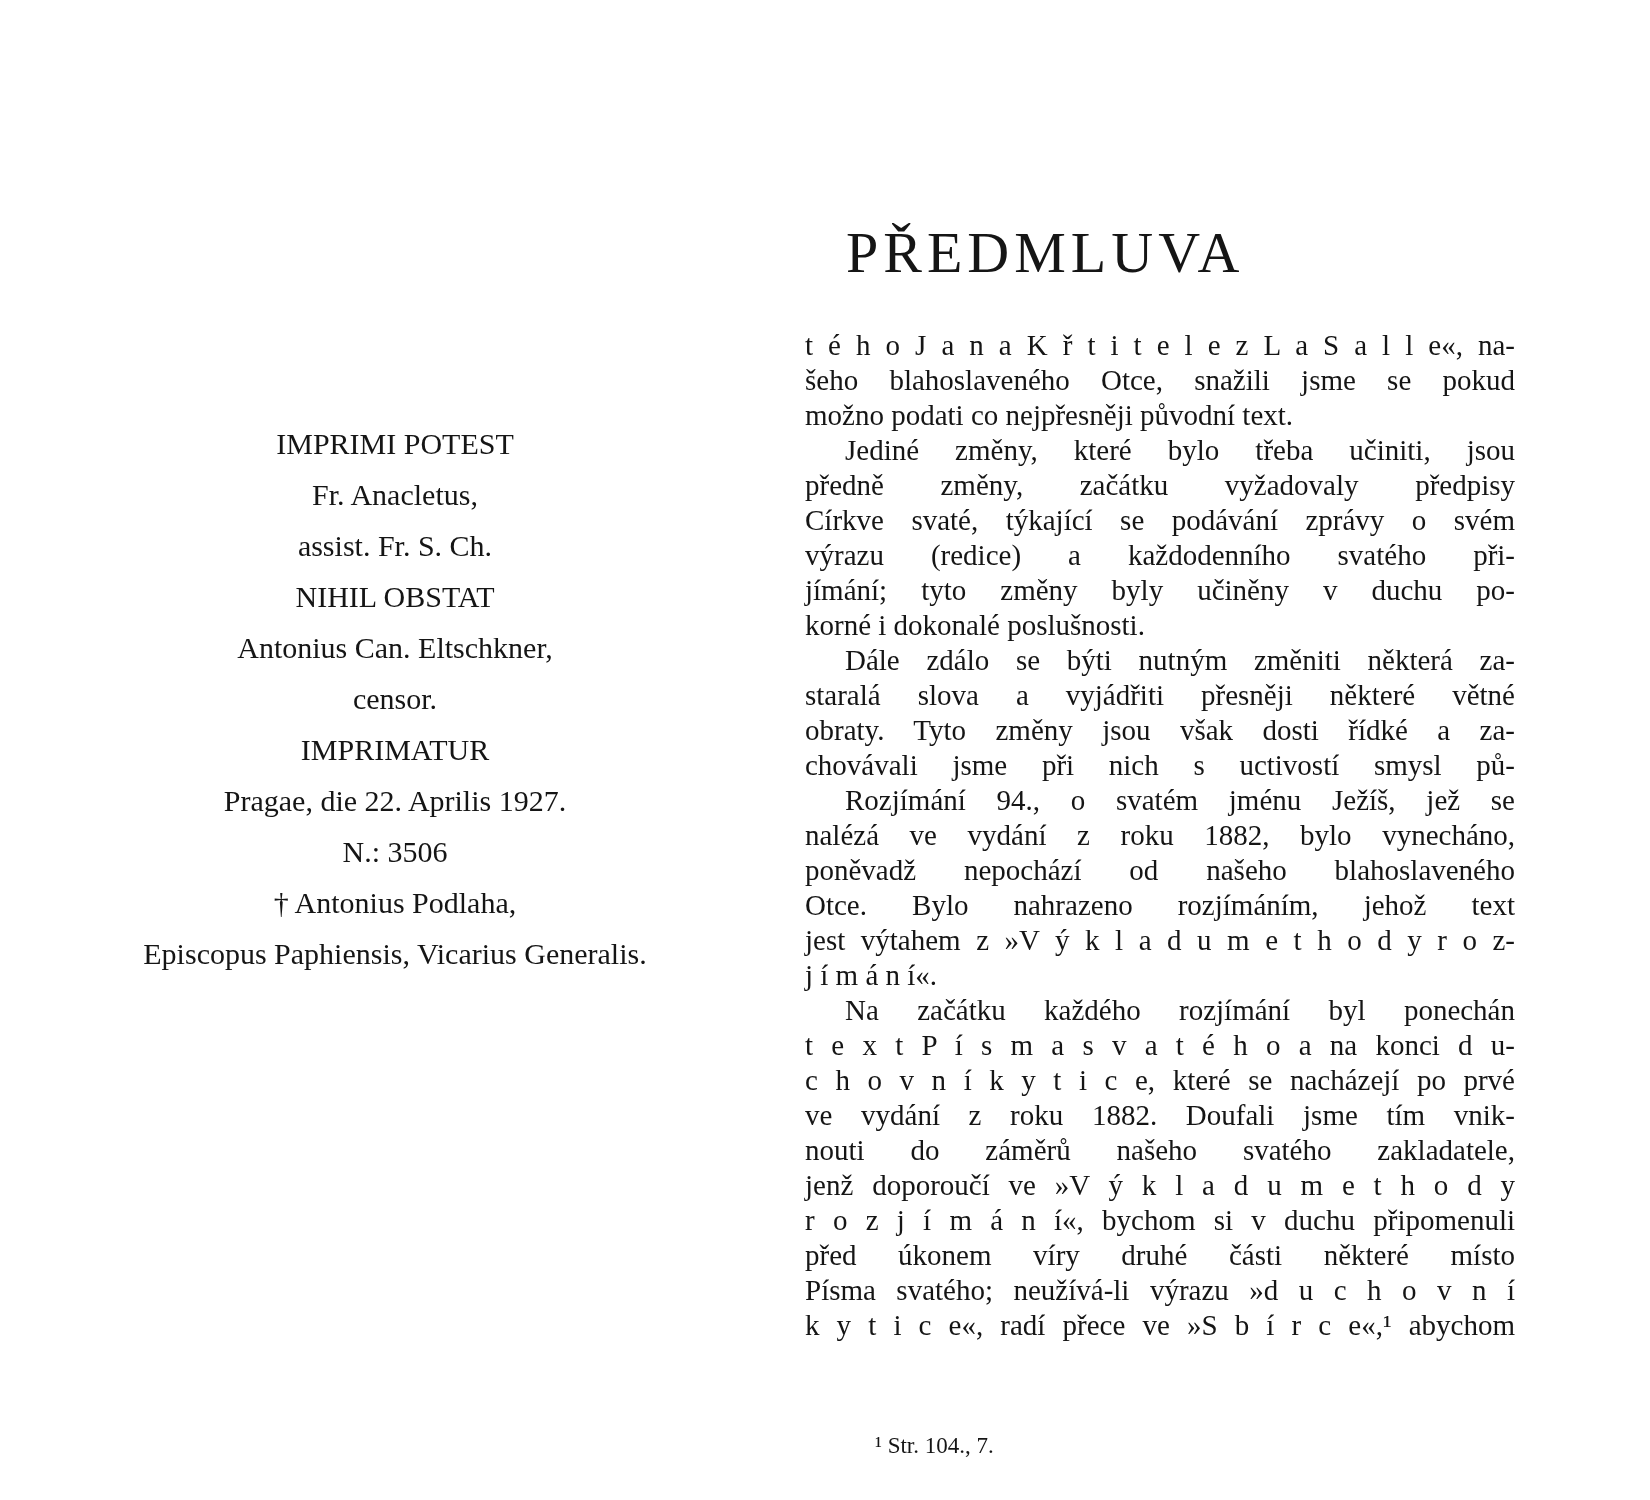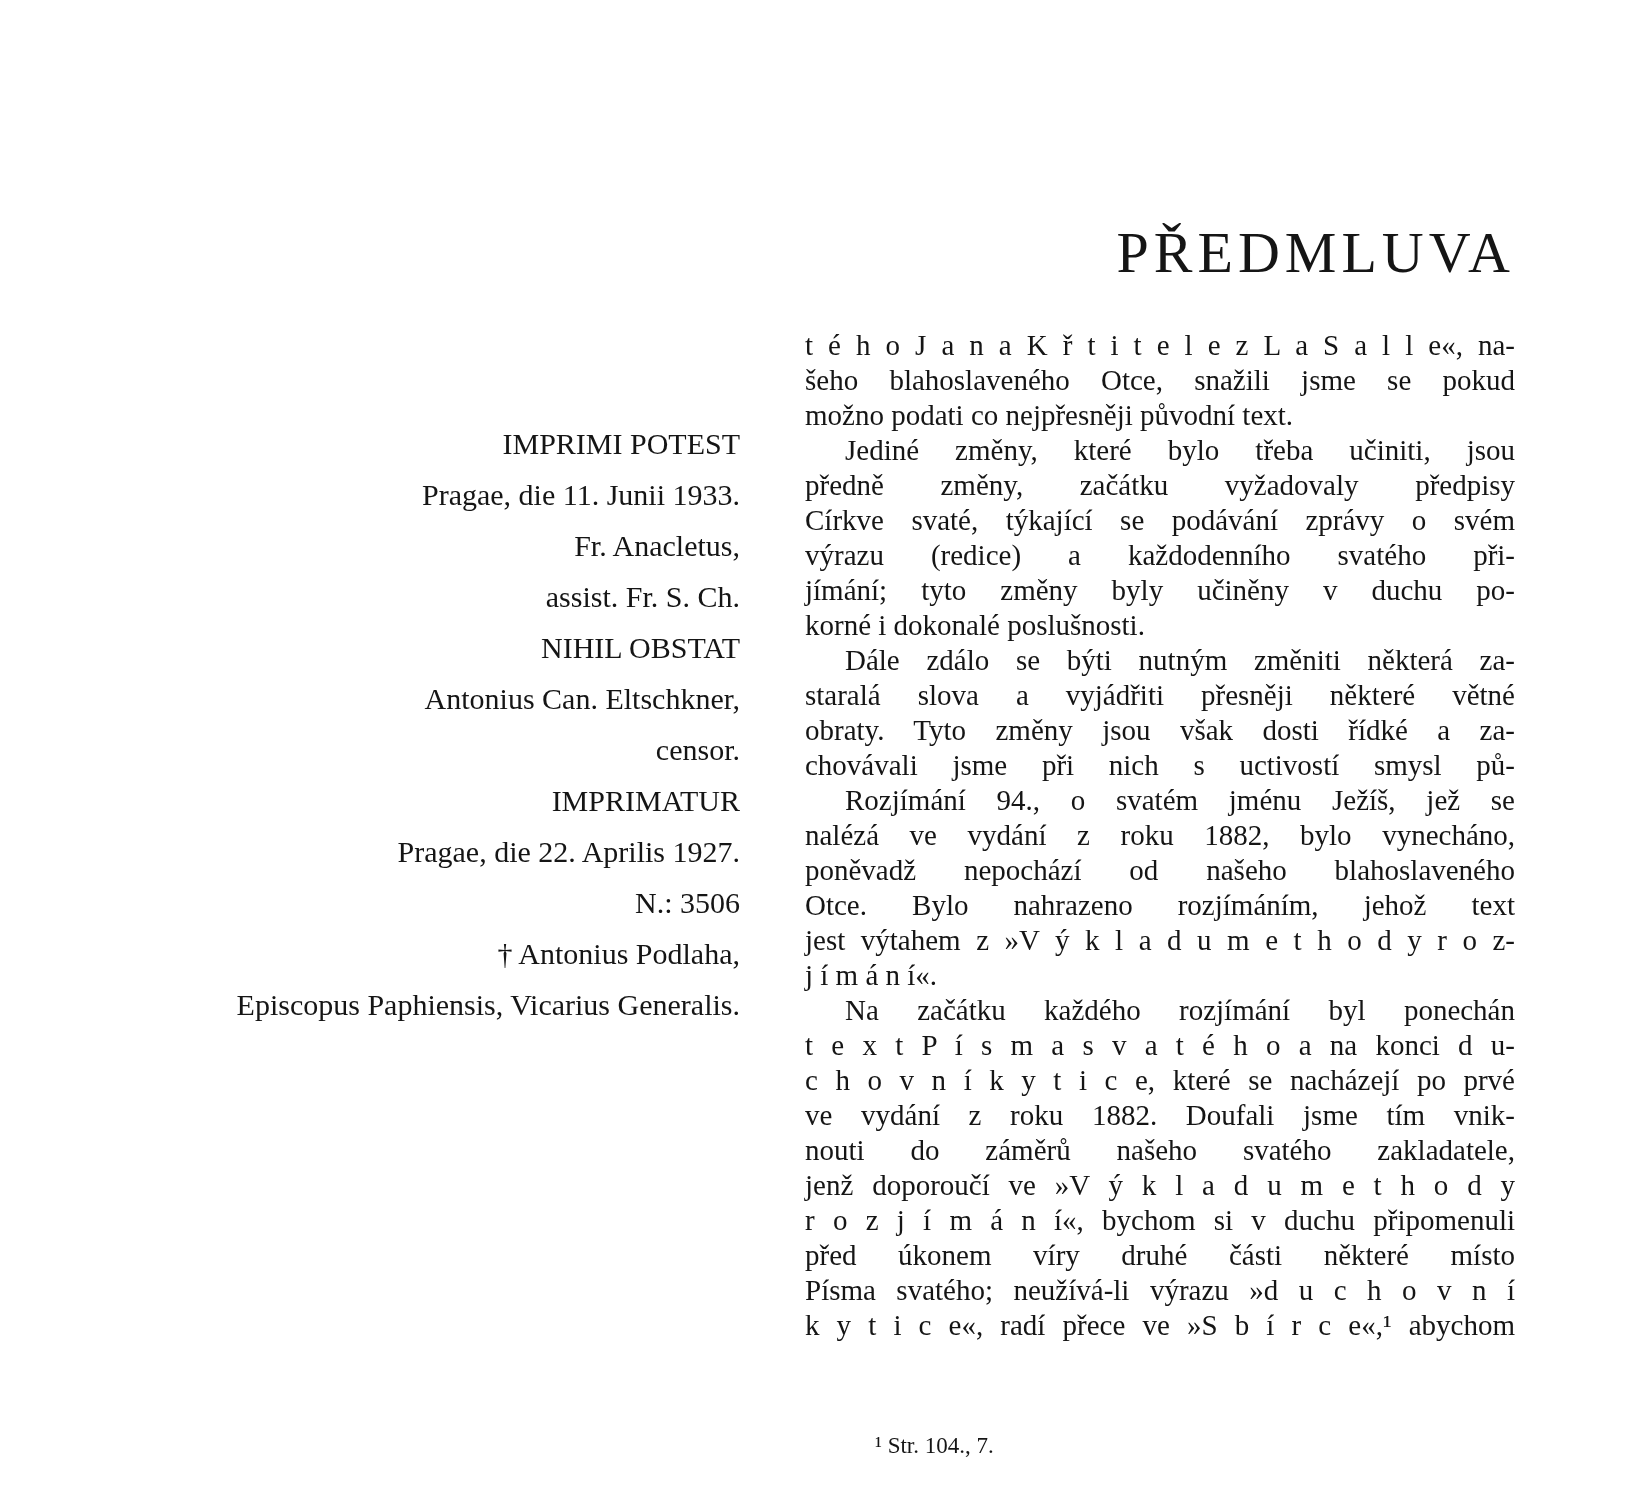--- a/index.html
+++ b/index.html
@@ -11,32 +11,32 @@
     color: #151515;
     font-family: "Liberation Serif", serif;
     overflow: hidden;
   }
   
   .imprint {
     position: absolute;
     left: 50px;
     top: 418px;
     width: 690px;
-    text-align: right;
+    text-align: center;
     font-size: 30px;
     line-height: 51px;
   }
   .imprint .iline { white-space: nowrap; }
   
   .preface-title {
     position: absolute;
-    left: 805px;
+    left: 846px;
     top: 213px;
     width: 710px;
-    text-align: right;
+    text-align: left;
     font-size: 58px;
     letter-spacing: 5px;
     line-height: 80px;
     white-space: nowrap;
   }
   .preface-body {
     position: absolute;
     left: 805px;
     top: 328px;
     width: 710px;
@@ -58,21 +58,20 @@
     margin-left: 28px;
   }
 </style>
 </head>
 <body>
 
 <div class="sheet">
 
   <div class="imprint">
     <div class="iline">IMPRIMI POTEST</div>
-    <div class="iline">Pragae, die 11. Junii 1933.</div>
     <div class="iline">Fr. Anacletus,</div>
     <div class="iline">assist. Fr. S. Ch.</div>
     <div class="iline">NIHIL OBSTAT</div>
     <div class="iline">Antonius Can. Eltschkner,</div>
     <div class="iline">censor.</div>
     <div class="iline">IMPRIMATUR</div>
     <div class="iline">Pragae, die 22. Aprilis 1927.</div>
     <div class="iline">N.: 3506</div>
     <div class="iline">† Antonius Podlaha,</div>
     <div class="iline">Episcopus Paphiensis, Vicarius Generalis.</div>

